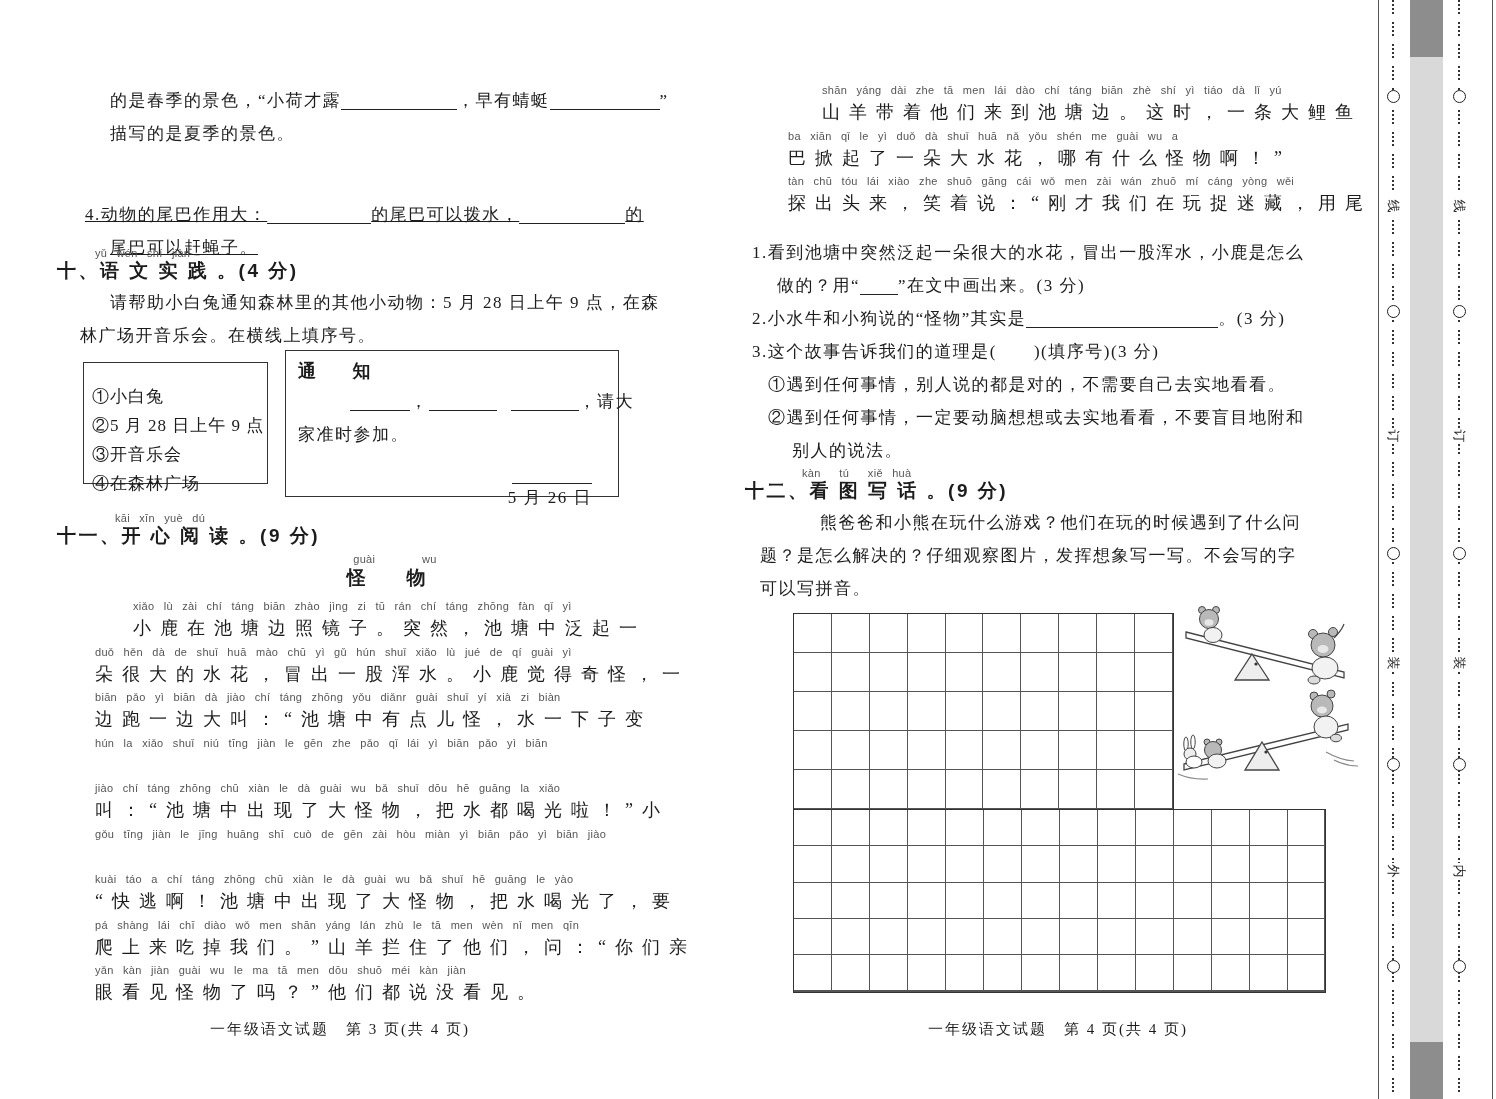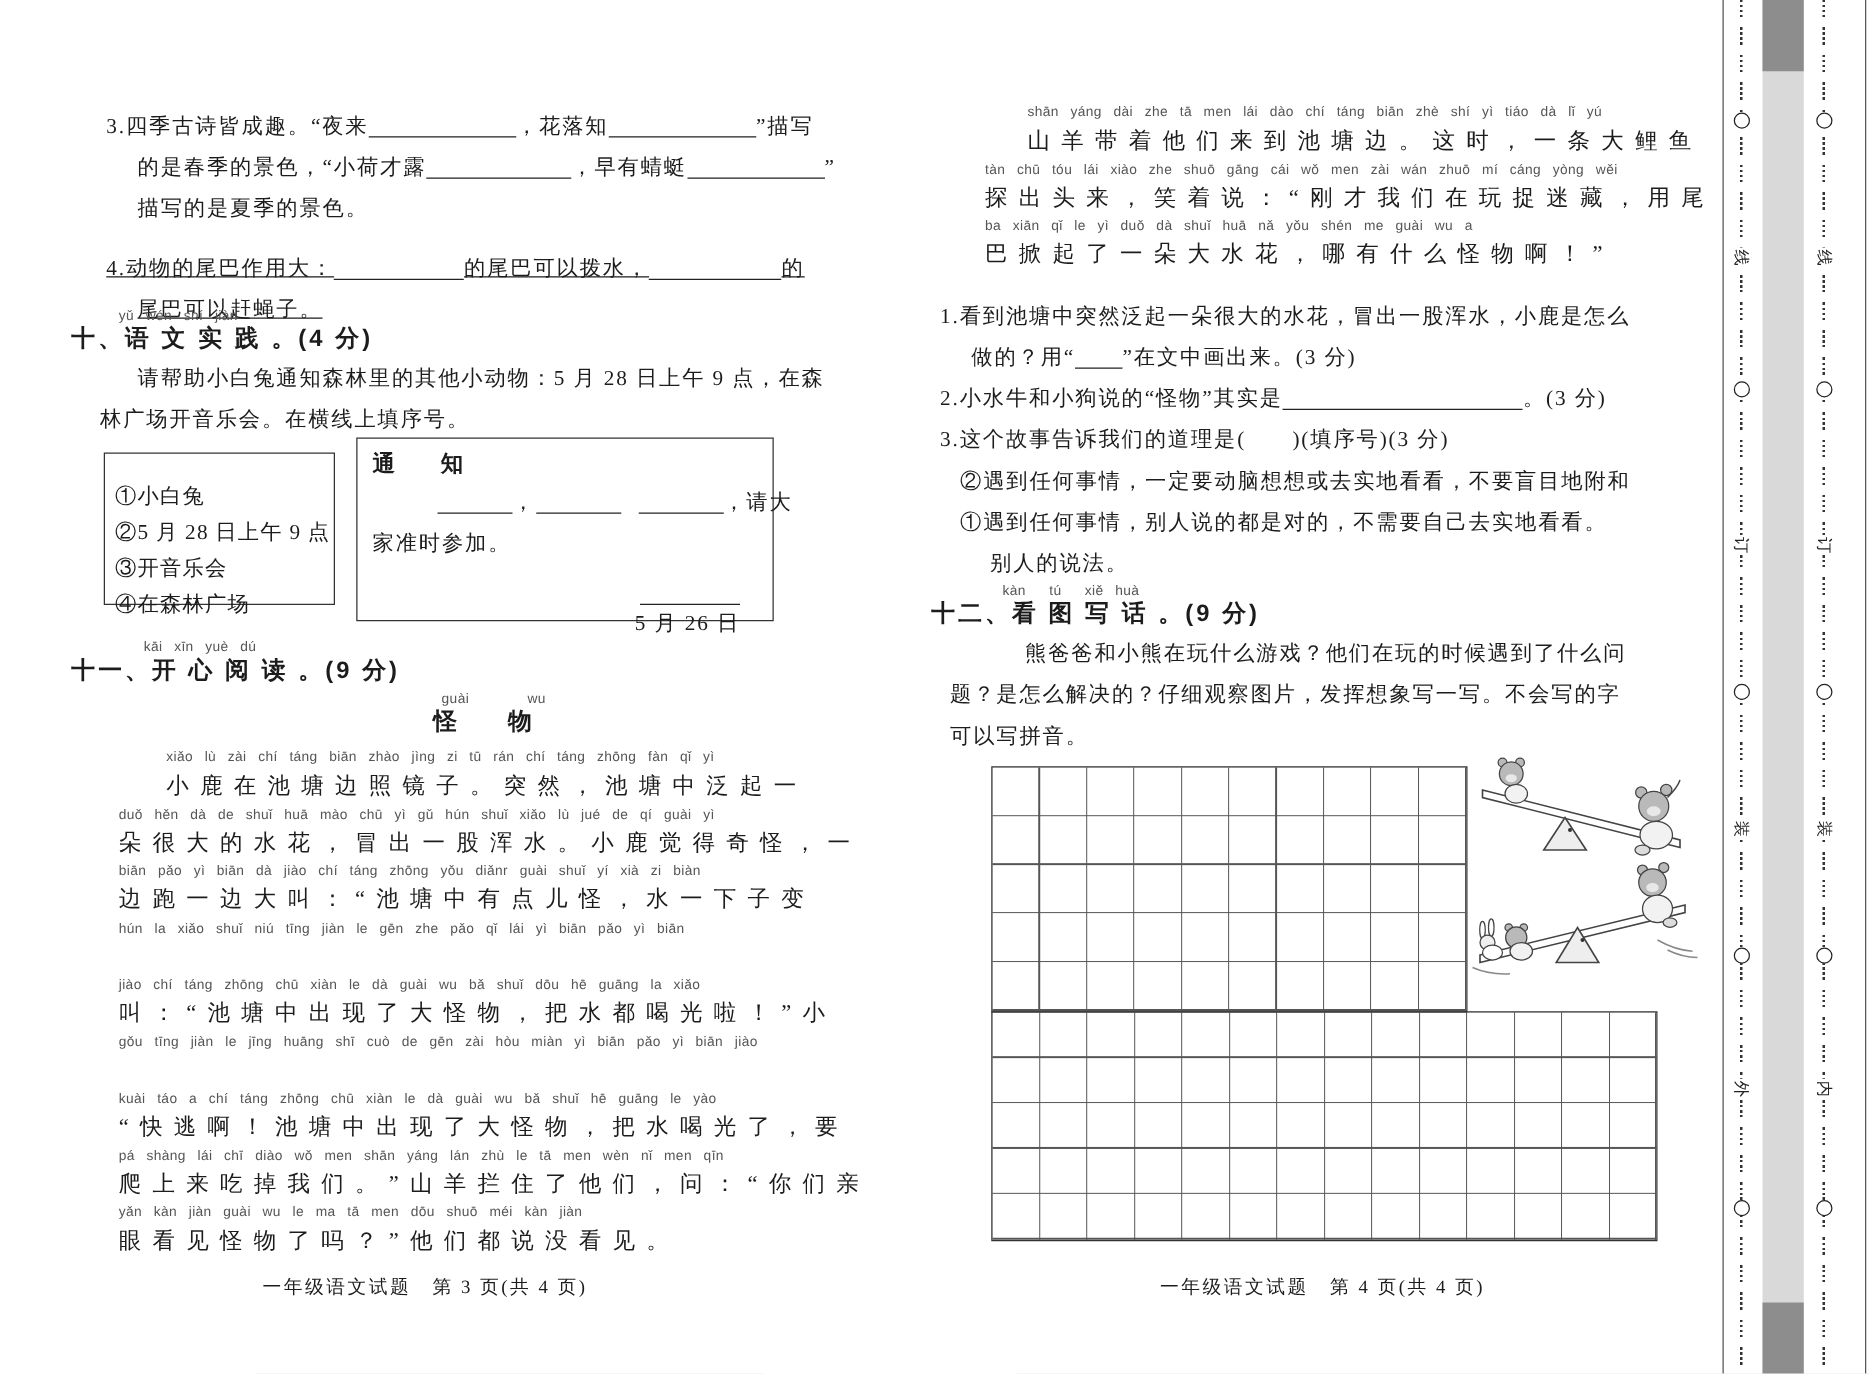--- a/index.html
+++ b/index.html
@@ -50,21 +50,20 @@
       font-family:"Liberation Sans","DejaVu Sans",sans-serif;font-size:13px;color:#222;
       padding:4px 0;transform:rotate(90deg);}
   .centered{text-align:center;}
 </style>
 </head>
 <body>
 
 <div class="sheet">
 
   <div class="abs" style="left:85px;top:84px;width:608px;">
-    <div class="qline"><span>3.四季古诗皆成趣。“夜来</span><span class="blank" style="width:118px"></span><span>，花落知</span><span class="blank" style="width:118px"></span><span>”描写</span></div>
     <div class="qline indent"><span>的是春季的景色，“小荷才露</span><span class="blank" style="width:116px"></span><span>，早有蜻蜓</span><span class="blank" style="width:110px"></span><span>”</span></div>
     <div class="qline indent"><span>描写的是夏季的景色。</span></div>
   </div>
 
   <div class="abs" style="left:85px;top:198px;width:608px;text-decoration:underline;">
     <div class="qline"><span>4.动物的尾巴作用大：</span><span class="blank" style="width:104px"></span><span>的尾巴可以拨水，</span><span class="blank" style="width:106px"></span><span>的</span></div>
     <div class="qline indent"><span>尾巴可以赶蝇子。</span></div>
   </div>
 
   <div class="abs" style="left:95px;top:243px;">
@@ -145,36 +144,36 @@
   <div class="abs footer" style="left:60px;top:1020px;width:560px;">
     <span>一年级语文试题　第 3 页(共 4 页)</span>
   </div>
 
   <div class="abs" style="left:788px;top:82px;width:578px;">
     <div class="pair" style="padding-left:34px">
         <div class="py">shān yáng dài zhe tā men lái dào chí táng biān    zhè shí    yì tiáo dà lǐ yú</div>
         <div class="zh">山羊带着他们来到池塘边。这时，一条大鲤鱼</div>
       </div>
     <div class="pair">
+        <div class="py">ba xiān qǐ le yì duǒ dà shuǐ huā   nǎ yǒu shén me guài wu a</div>
+        <div class="zh">巴掀起了一朵大水花，哪有什么怪物啊！”</div>
+      </div>
+    <div class="pair">
         <div class="py">tàn chū tóu lái   xiào zhe shuō    gāng cái wǒ men zài wán zhuō mí cáng   yòng wěi</div>
         <div class="zh">探出头来，笑着说：“刚才我们在玩捉迷藏，用尾</div>
-      </div>
-    <div class="pair">
-        <div class="py">ba xiān qǐ le yì duǒ dà shuǐ huā   nǎ yǒu shén me guài wu a</div>
-        <div class="zh">巴掀起了一朵大水花，哪有什么怪物啊！”</div>
       </div>
   </div>
 
   <div class="abs" style="left:752px;top:236px;width:616px;">
     <div class="qline"><span>1.看到池塘中突然泛起一朵很大的水花，冒出一股浑水，小鹿是怎么</span></div>
     <div class="qline indent"><span>做的？用“</span><span class="blank" style="width:38px"></span><span>”在文中画出来。(3 分)</span></div>
     <div class="qline"><span>2.小水牛和小狗说的“怪物”其实是</span><span class="blank" style="width:192px"></span><span>。(3 分)</span></div>
     <div class="qline"><span>3.这个故事告诉我们的道理是(　　)(填序号)(3 分)</span></div>
+    <div class="qline" style="padding-left:16px"><span>①遇到任何事情，别人说的都是对的，不需要自己去实地看看。</span></div>
     <div class="qline" style="padding-left:16px"><span>②遇到任何事情，一定要动脑想想或去实地看看，不要盲目地附和</span></div>
-    <div class="qline" style="padding-left:16px"><span>①遇到任何事情，别人说的都是对的，不需要自己去实地看看。</span></div>
     <div class="qline" style="padding-left:40px"><span>别人的说法。</span></div>
   </div>
 
   <div class="abs" style="left:802px;top:463px;">
     <span class="py" style="white-space:pre;">kàn  tú  xiě huà</span>
   </div>
   <div class="abs hdr" style="left:745px;top:478px;">
     <span>十二、看 图 写 话 。(9 分)</span>
   </div>
   <div class="abs" style="left:760px;top:506px;width:608px;">

